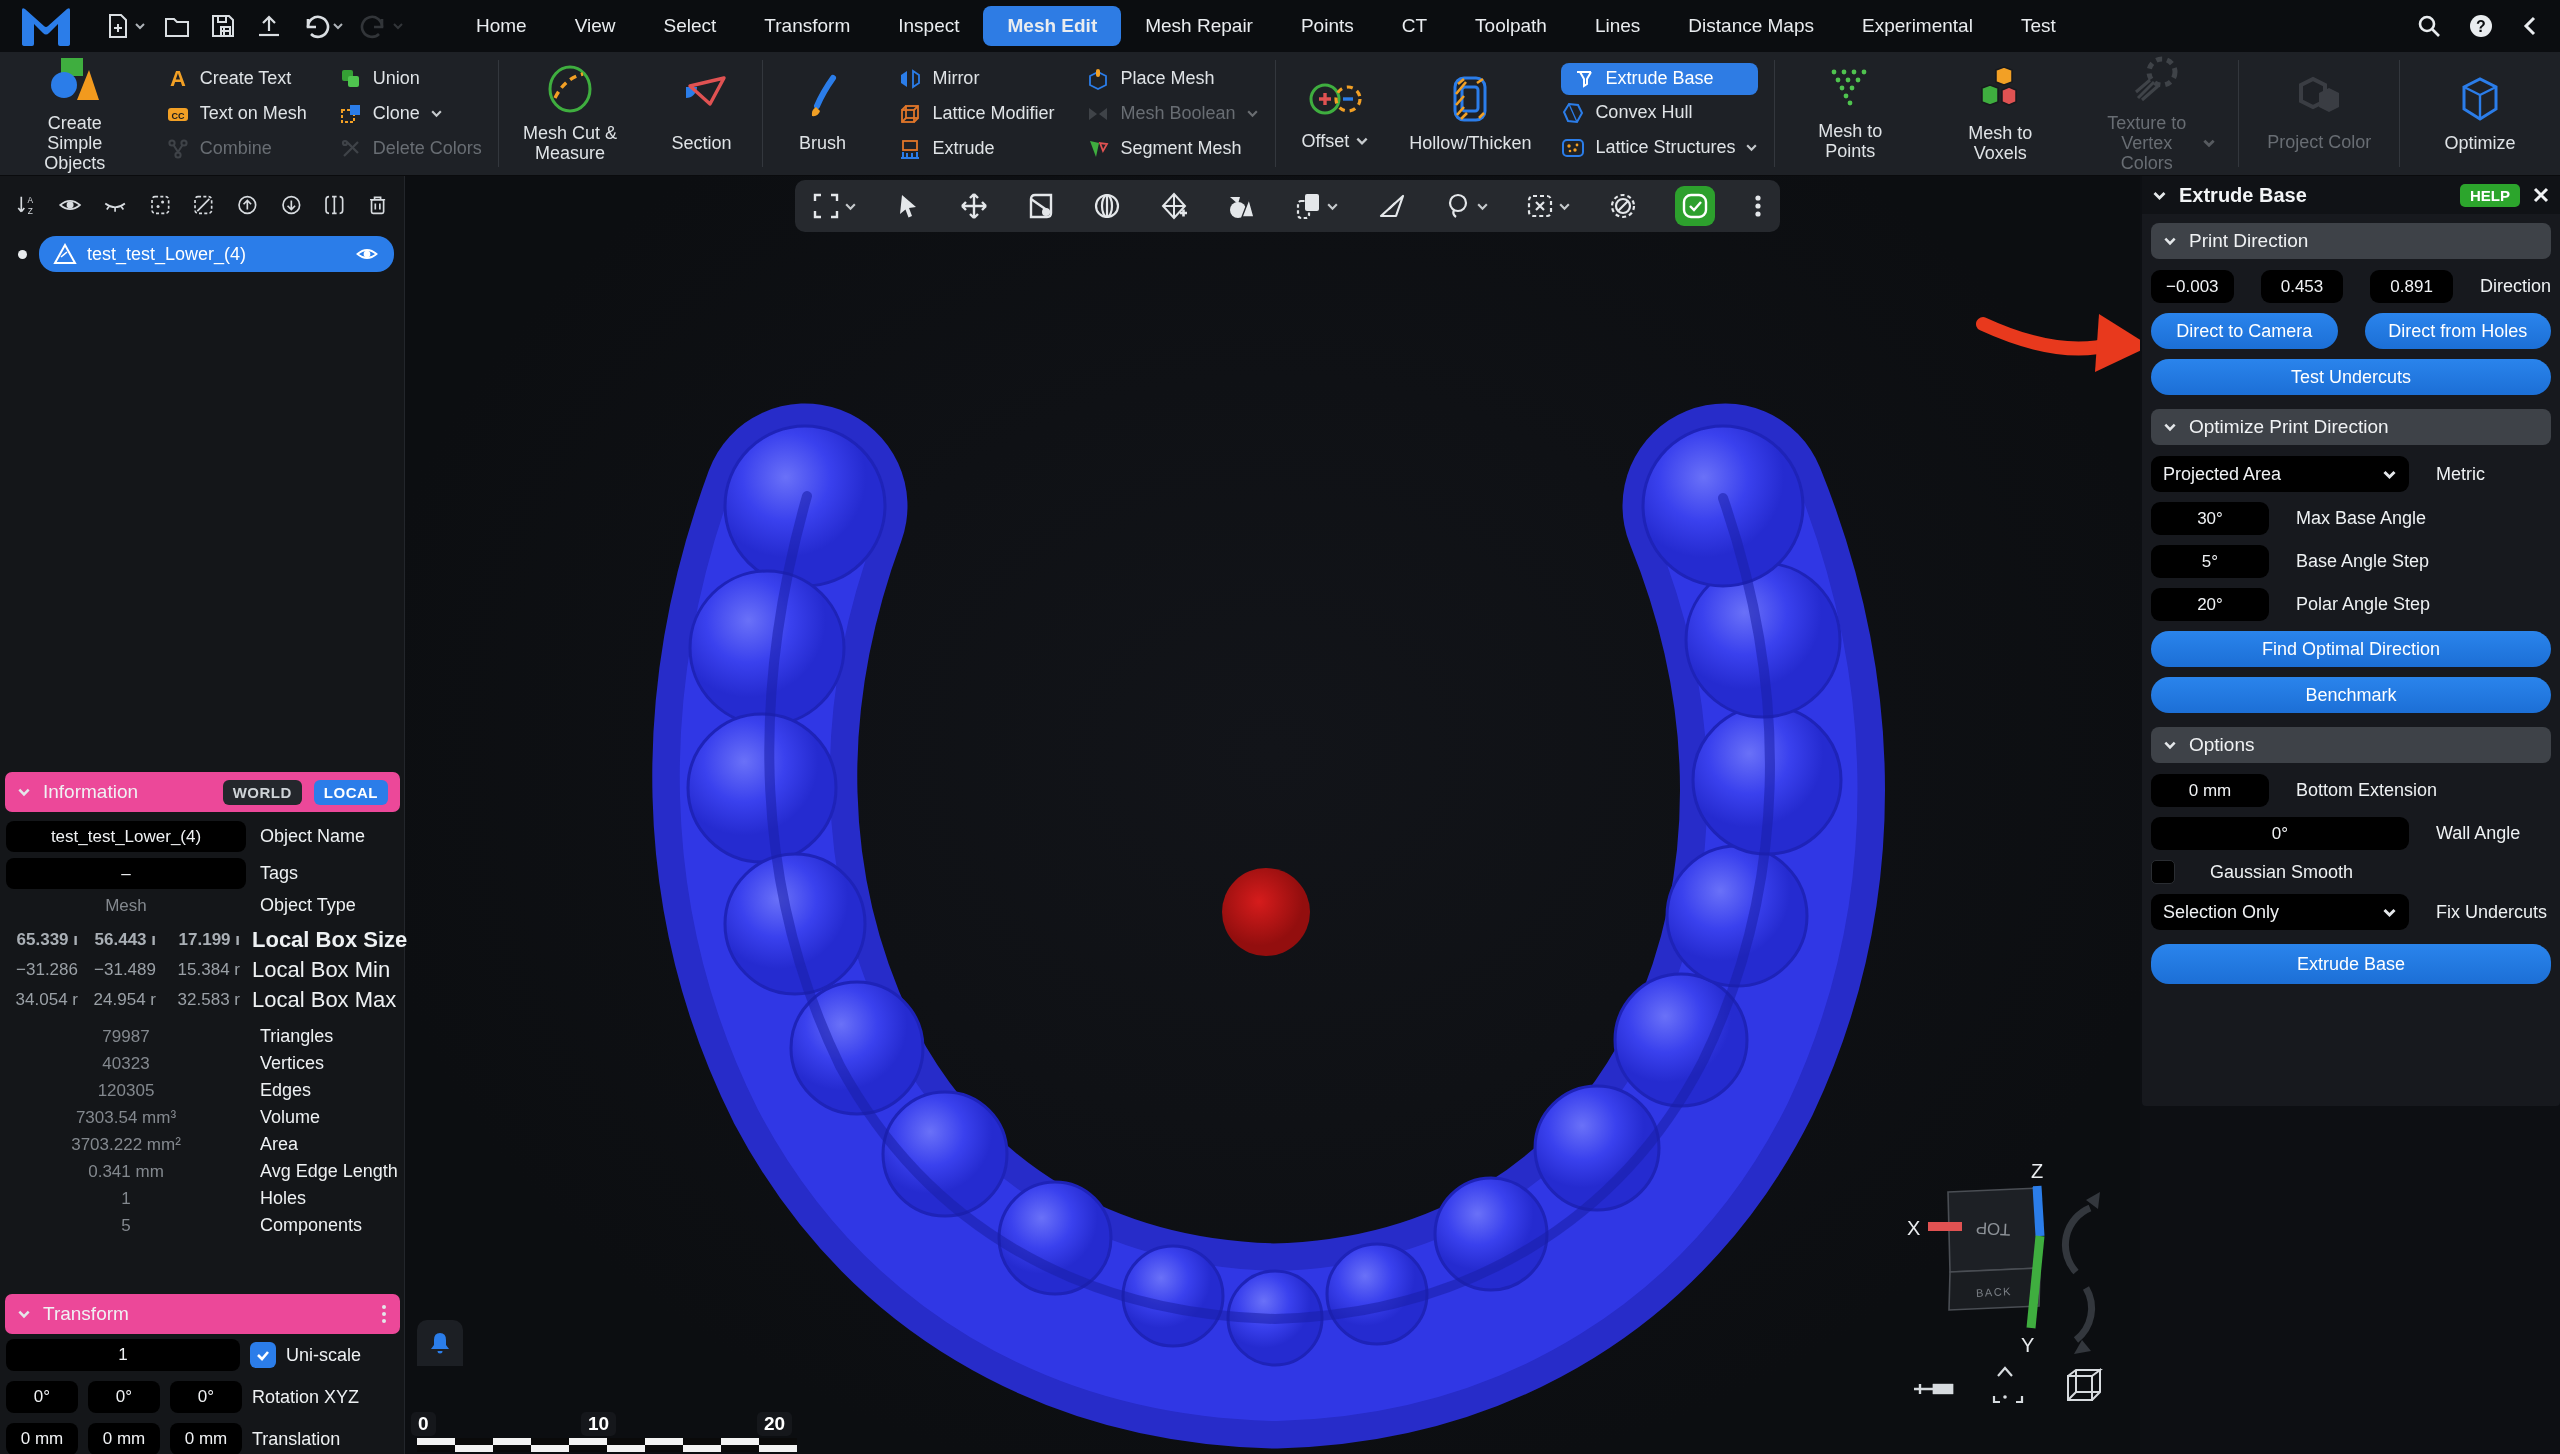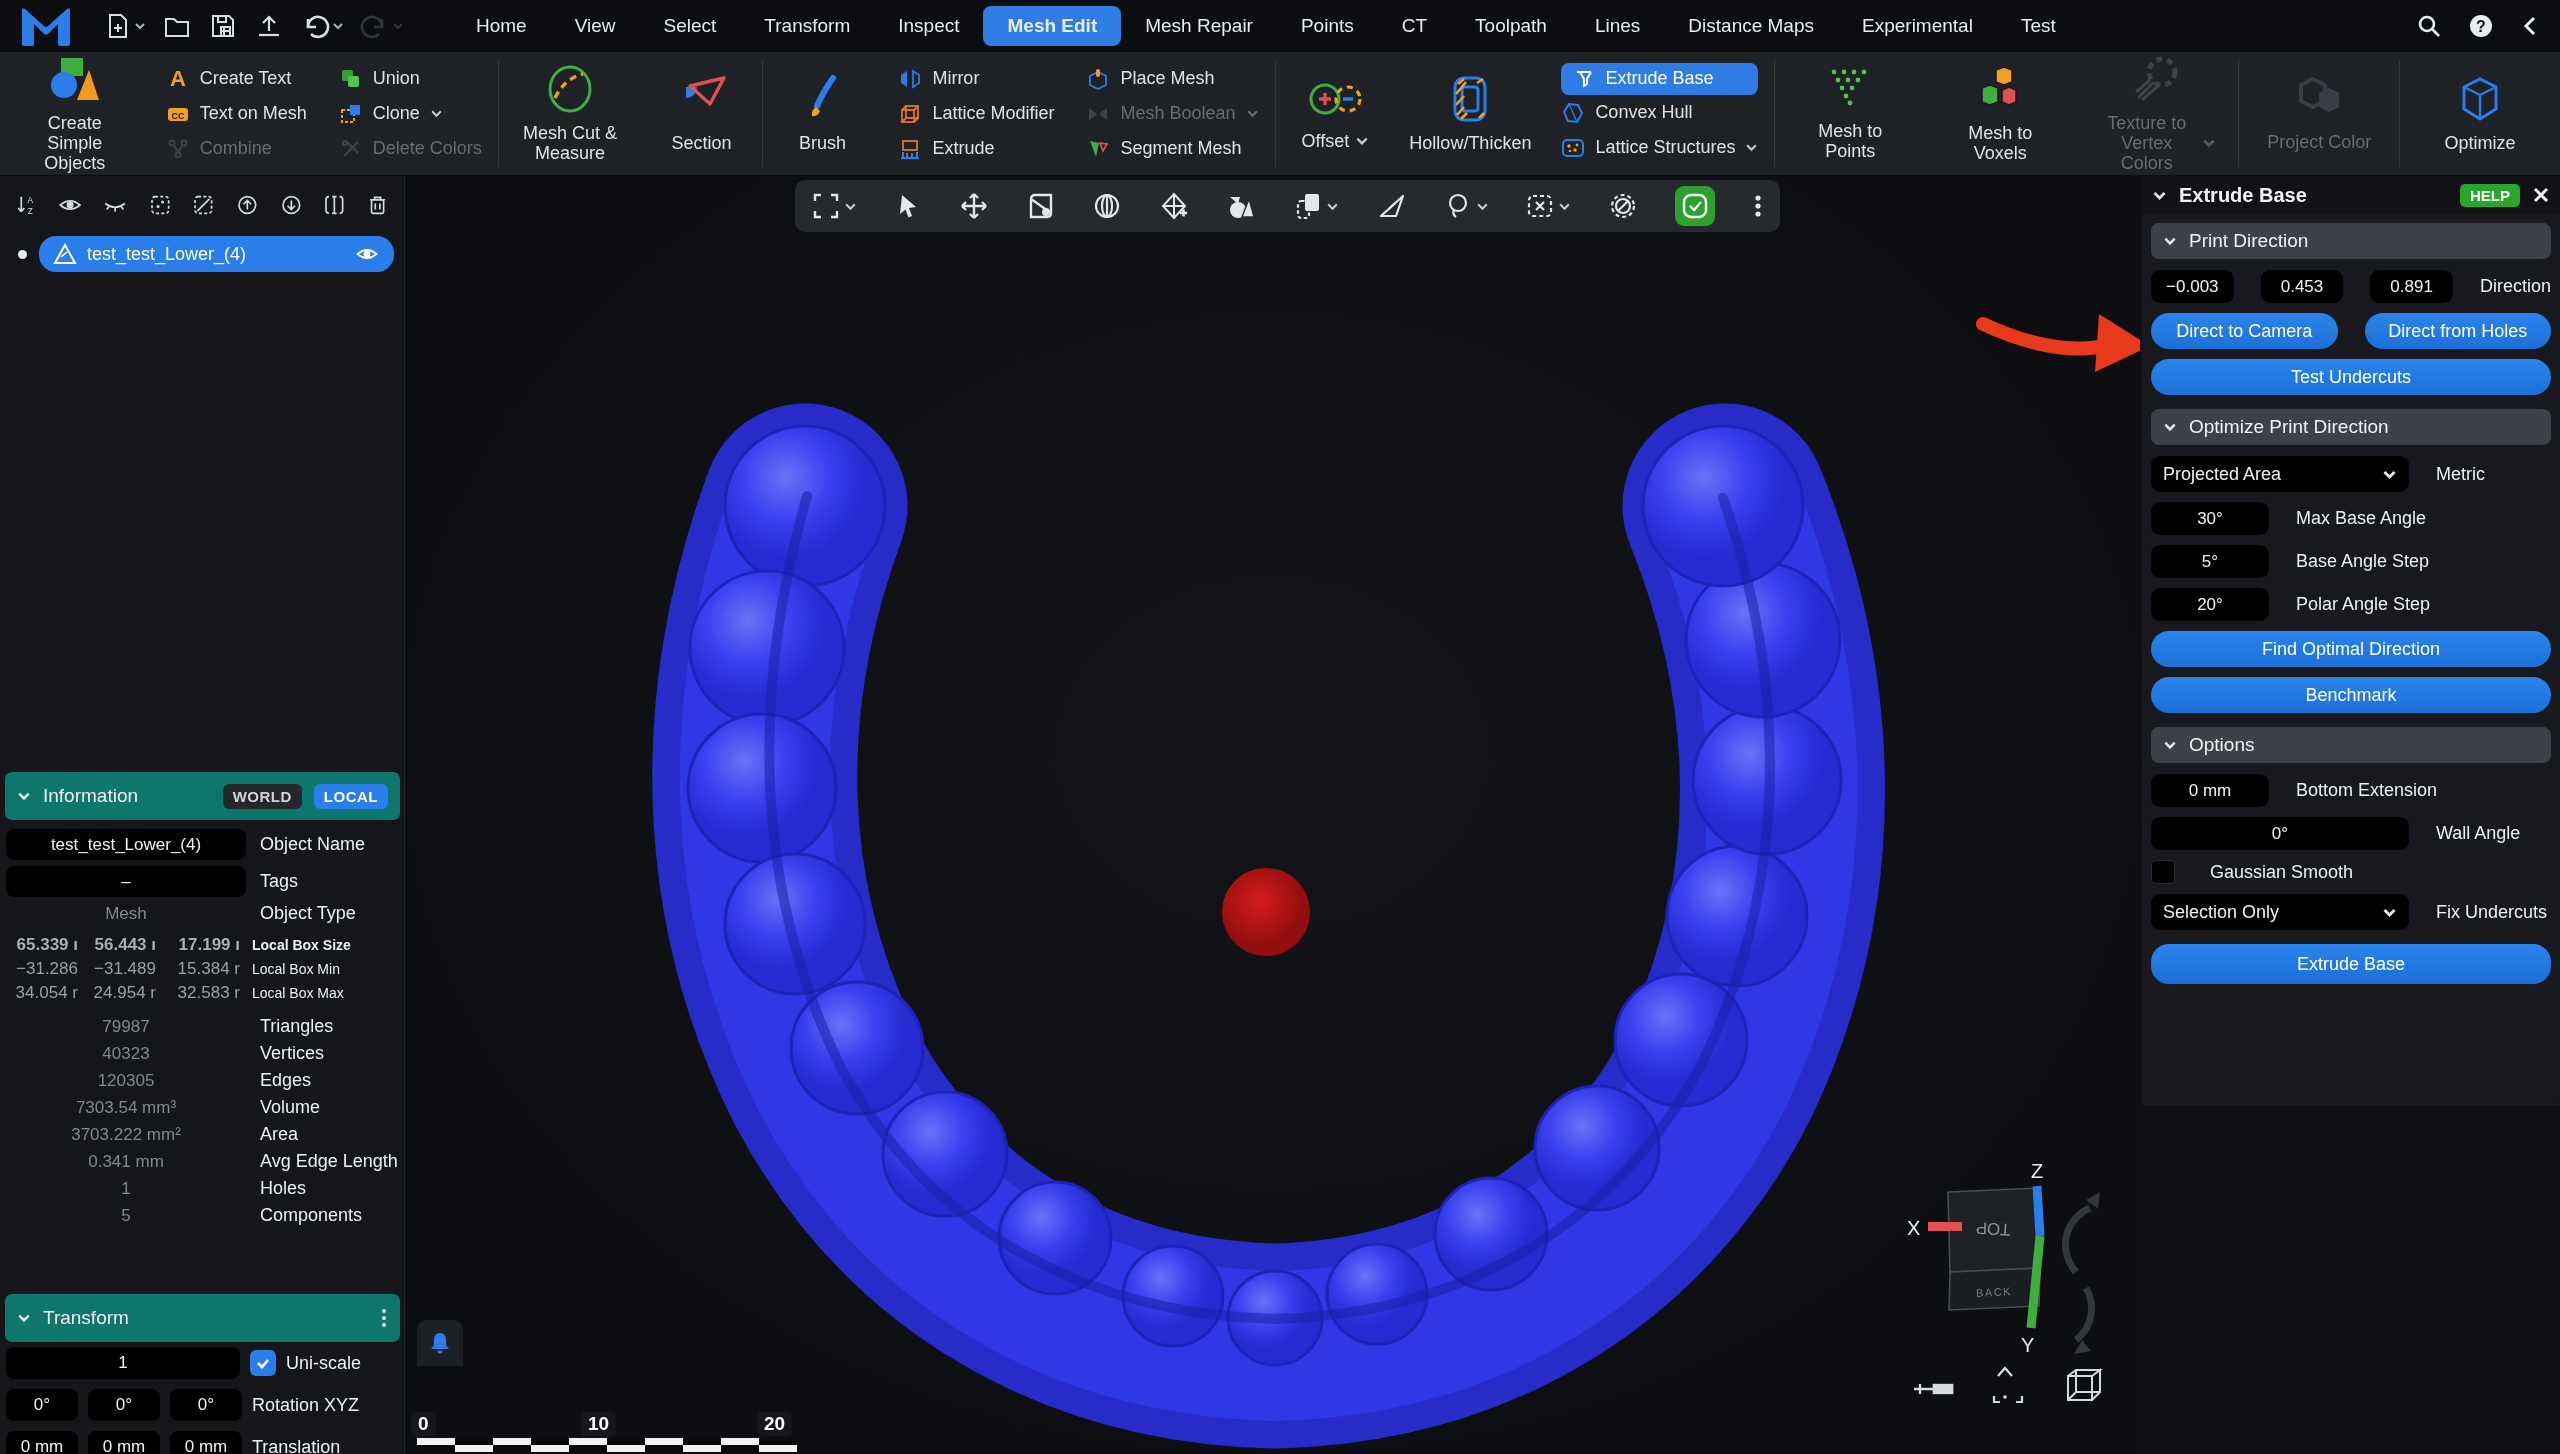--- a/index.html
+++ b/index.html
@@ -32,33 +32,33 @@
 
   
   #leftpanel{position:absolute;left:0;top:176px;width:405px;height:1278px;background:#141619;z-index:20;border-right:1px solid #23262b}
   #objtoolbar{display:flex;align-items:center;gap:21px;padding:14px 16px 10px 16px}
   .otb{cursor:pointer}
   #objrow{display:flex;align-items:center;gap:12px;padding:6px 10px 0 18px}
   .bullet{width:9px;height:9px;border-radius:50%;background:#e8ebee}
   .objpill{flex:1;display:flex;align-items:center;gap:10px;background:#2b7de9;border-radius:17px;height:36px;padding:0 14px;cursor:pointer}
   .objpill .oname{flex:1;font-size:18px;color:#fff}
 
-  .sechdr{background:#0f766e;border-radius:7px;height:48px;display:flex;align-items:center;gap:12px;padding:0 12px;margin:0 5px}
+  .sechdr{background:#ec4899;border-radius:7px;height:40px;display:flex;align-items:center;gap:12px;padding:0 12px;margin:0 5px}
   .secttl{font-size:19px;color:#f0f2f4}
   .badge-dark{background:#24272c;color:#cfd4d8;font-size:15px;font-weight:bold;padding:4px 10px;border-radius:6px;letter-spacing:.5px;cursor:pointer}
   .badge-blue{background:#2b7de9;color:#fff;font-size:15px;font-weight:bold;padding:4px 10px;border-radius:6px;letter-spacing:.5px;cursor:pointer}
 
   .inforow{display:grid;grid-template-columns:240px 1fr;align-items:center;column-gap:14px;padding:3px 0 3px 6px}
   .ibox{background:#000;border-radius:8px;height:31px;display:flex;align-items:center;justify-content:center;font-size:17px;color:#f0f2f4;cursor:text}
   .ilabel{font-size:18px;color:#eef1f3;white-space:nowrap}
   .ival-static{font-size:17px;color:#83888e;text-align:center}
   .boxrow{display:grid;grid-template-columns:78px 78px 84px 1fr;align-items:center;column-gap:0;padding:2px 0 2px 4px}
   .bval{font-size:17px;color:#9aa0a6;text-align:right;padding-right:4px;white-space:nowrap}
   .bval.bold{font-weight:bold;color:#a9afb5}
-  .blab{font-size:14px;color:#eef1f3;padding-left:8px;white-space:nowrap}
+  .blab{font-size:22px;color:#eef1f3;padding-left:8px;white-space:nowrap}
   .blab.bold{font-weight:bold}
   .statrow{display:grid;grid-template-columns:240px 1fr;align-items:center;column-gap:14px;padding:3px 0 3px 6px}
   .sval{font-size:17px;color:#83888e;text-align:center}
   .slabel{font-size:18px;color:#eef1f3}
 
   .trow{display:flex;align-items:center;gap:10px;padding:5px 0 5px 6px}
   .tbox{background:#000;border-radius:8px;height:32px;display:flex;align-items:center;justify-content:center;font-size:17px;color:#f0f2f4;cursor:text}
   .cbx{width:26px;height:26px;border-radius:6px;background:#2b7de9;display:flex;align-items:center;justify-content:center;cursor:pointer}
 
   

